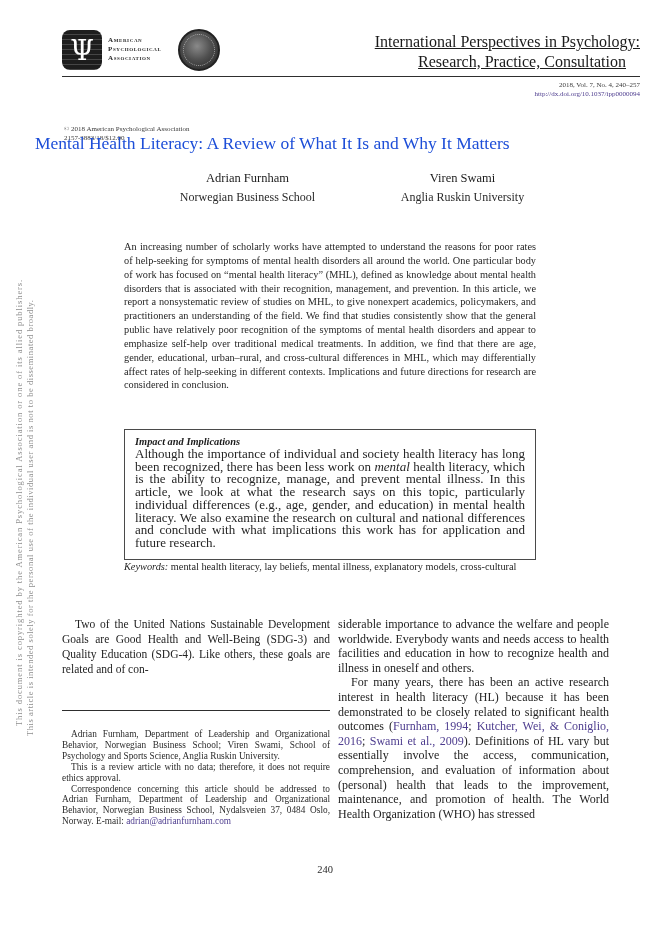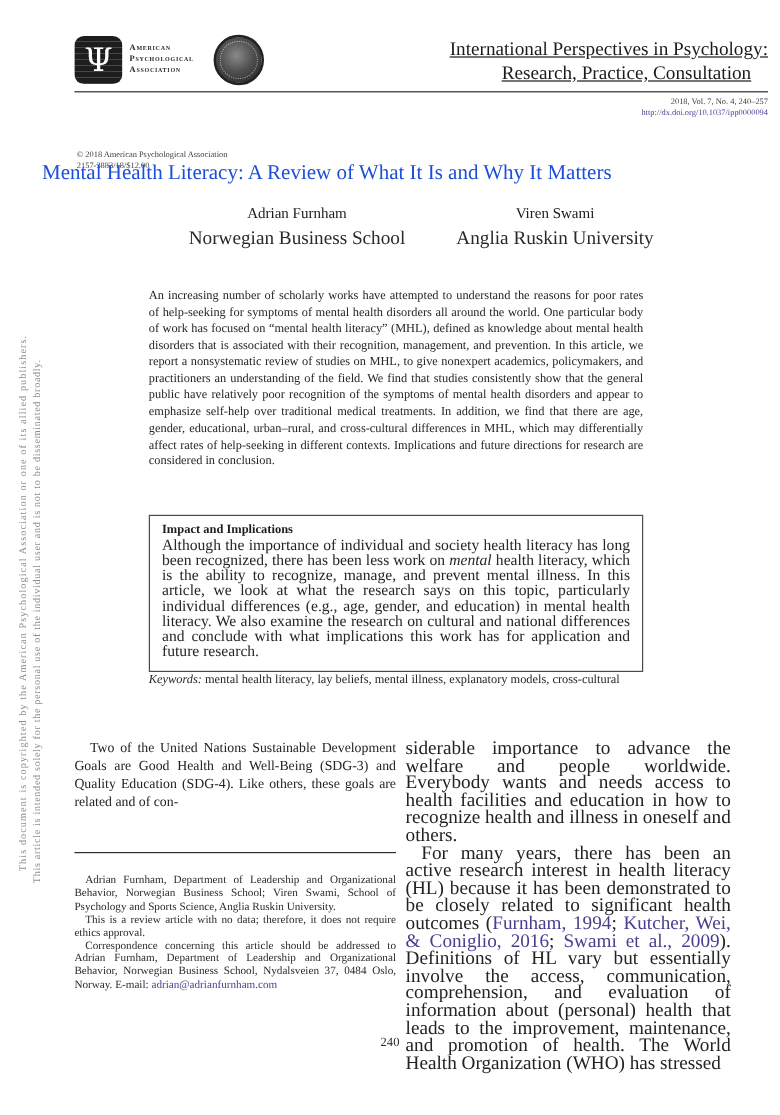--- a/index.html
+++ b/index.html
@@ -36,38 +36,38 @@
   .copyright { position:absolute; left:64px; top:81px; font-size:7px; line-height:8.5px; color:#3a3a3a;margin-top:44px; }
   .issue-info { position:absolute; right:10px; top:81px; text-align:right; font-size:7px; line-height:8.5px; color:#3a3a3a; }
   a, .linkish { color:#4d3c8e; text-decoration:none; cursor:pointer; }
 
   
   .article-title { position:absolute; left:35px; top:133px; width:580px; text-align:left;
     font-size:17.5px; color:#1d4ed8; }
   .authors { position:absolute; left:140px; top:171px; width:430px; display:flex; }
   .author { flex:1; text-align:center; }
   .author .name { font-size:12.5px; color:#1b1b1b; margin-bottom:4px; }
-  .author .affil { font-size:16px; color:#2a2a2a; }
+  .author .affil { font-size:12px; color:#2a2a2a; }
 
   
   .abstract { position:absolute; left:124px; top:240px; width:412px;
     font-size:10.3px; line-height:13.85px; text-align:justify; color:#262626; }
   .impact-box { position:absolute; left:124px; top:429px; width:412px;
     border:1px solid #4a4a4a; padding:6px 10px 9px 10px; }
-  .impact-heading { font-size:10.4px; font-weight:bold; margin-bottom:1px; color:#1d1d1d; }
+  .impact-heading { font-size:10.4px; font-weight:bold; font-style:italic; margin-bottom:1px; color:#1d1d1d; }
   .impact-text { font-size:13px; line-height:12.7px; text-align:justify; color:#262626; }
   .keywords { position:absolute; left:124px; top:560px; width:412px;
     font-size:10.3px; line-height:13.5px; text-align:justify; color:#262626; }
   .keywords .kw-label { font-style:italic; }
 
   
   .col-left-para { position:absolute; left:62px; top:617px; width:268px;
     font-size:11.5px; line-height:15px; text-align:justify; text-indent:13px; color:#232323; }
   .col-right { position:absolute; left:338px; top:617px; width:271px;
-    font-size:16px; line-height:14.6px; text-align:justify; color:#232323; }
+    font-size:12px; line-height:14.6px; text-align:justify; color:#232323; }
   .col-right p.indent { text-indent:13px; }
 
   
   .footnote { position:absolute; left:62px; top:710px; width:268px;
     border-top:1px solid #2e2e2e; padding-top:18px;
     font-size:9.3px; line-height:10.9px; text-align:justify; color:#2b2b2b; }
   .footnote p { text-indent:9px; }
 
   .page-number { position:absolute; left:0; top:864px; width:650px; text-align:center;
     font-size:10.5px; color:#2b2b2b; }

